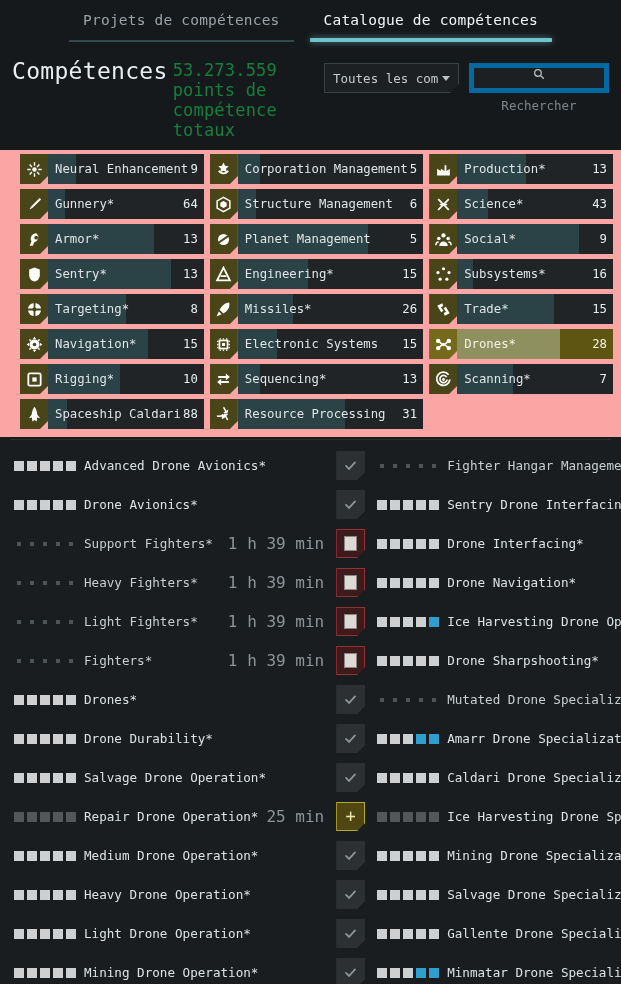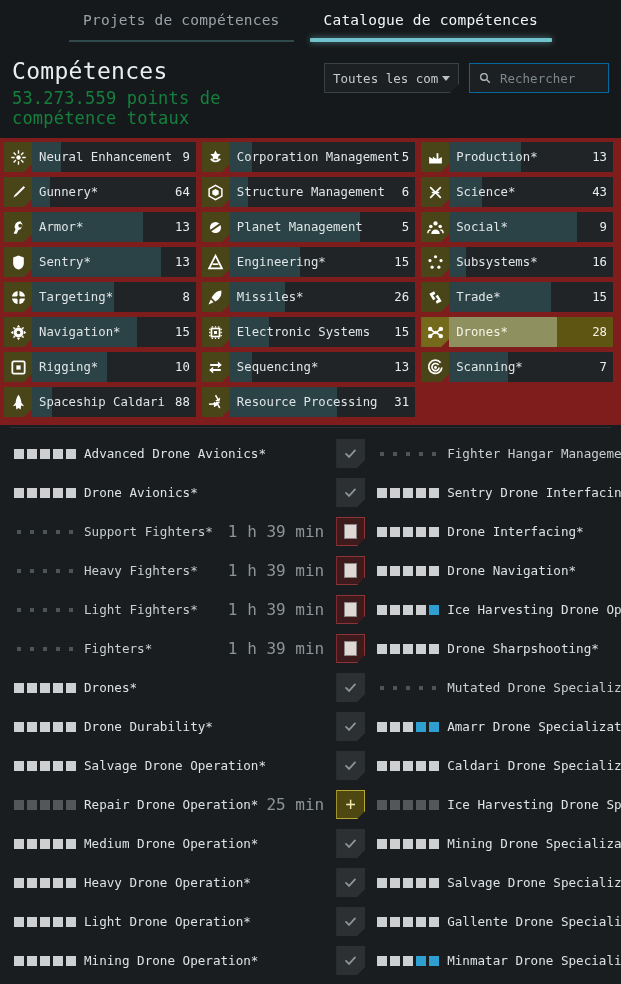--- a/index.html
+++ b/index.html
@@ -19,38 +19,38 @@
            gap:0px; padding-top:12px; background:#16191b; position:relative; flex:0 0 auto; }
   .tab{ position:relative; padding:0 22px 14px 22px; font-size:14.5px; letter-spacing:.2px;
         color:#9aa2a5; cursor:pointer; white-space:nowrap; }
   .tab .ul{ position:absolute; left:8px; right:8px; bottom:0; height:2px; background:#2e4a4d; }
   .tab.active{ color:#f2f6f7; }
   .tab.active .ul{ height:4px; background:#6fc3cc; box-shadow:0 0 6px rgba(111,195,204,.6); border-radius:1px;}
 
   
   .header{ flex:0 0 auto; padding:12px 12px 10px 12px; display:flex; align-items:flex-start;
            justify-content:space-between; background:#16191b; }
-  .htitles{ display:flex; flex-direction:column; gap:5px; }
+  .htitles{ display:flex; flex-direction:row; gap:5px; }
   .htitle{ font-size:23px; color:#e9eef0; letter-spacing:.3px; font-weight:400; line-height:1; }
   .hsub{ font-size:17px; color:#15803d; letter-spacing:.2px; }
   .hctrls{ display:flex; gap:10px; margin-top:3px; }
   .dropdown{ width:135px; height:30px; background:#1c2023; border:1px solid #3a4145;
              display:flex; align-items:center; padding:0 8px; font-size:12.5px; color:#c6cbcd;
              position:relative; overflow:hidden; cursor:pointer;
              clip-path:polygon(0 0,100% 0,100% calc(100% - 9px),calc(100% - 9px) 100%,0 100%); }
   .dd-label{ flex:1; white-space:nowrap; overflow:hidden; }
   .caret{ width:0;height:0;border-left:4px solid transparent;border-right:4px solid transparent;
           border-top:5px solid #b9bfc2; margin-left:4px; }
-  .search{ width:140px; height:30px; background:#1c2023; border:1px solid #0369a1;
-           display:flex; align-items:center; gap:9px; padding:0 9px; cursor:text; }
+  .search{ width:140px; height:30px; background:#1c2023; border:5px solid #0369a1;
+           display:flex; align-items:center; gap:18px; padding:0 9px; cursor:text;flex-direction:column; }
   .search svg{ width:12px;height:12px; display:block; }
   .search .ph{ font-size:12.5px; color:#7e868a; }
 
   
-  .catwrap{ flex:0 0 auto; padding:4px 8px 8px 4px; background:#7f1d1d; }
+  .catwrap{ flex:0 0 auto; padding:4px 8px 8px 20px; background:#fca5a5; }
   .catgrid{ display:grid; grid-template-columns:repeat(3,1fr); gap:5px 6px; }
   .cat{ display:flex; align-items:stretch; height:30px; cursor:pointer; position:relative; }
   .cat .ico{ width:28px; height:30px; flex:0 0 28px; background:#4a4519;
              display:flex; align-items:center; justify-content:center;
              clip-path:polygon(0 0,100% 0,100% calc(100% - 8px),calc(100% - 8px) 100%,0 100%); }
   .cat .ico svg{ width:17px; height:17px; display:block; fill:#fff; }
   .cat .body{ flex:1; position:relative; background:#202426; display:flex; align-items:center;
               overflow:hidden; }
   .cat .fill{ position:absolute; left:0; top:0; bottom:0; background:#2b4246; }
   .cat .nm{ position:relative; z-index:2; font-size:12.3px; color:#dfe4e6; padding-left:7px;

